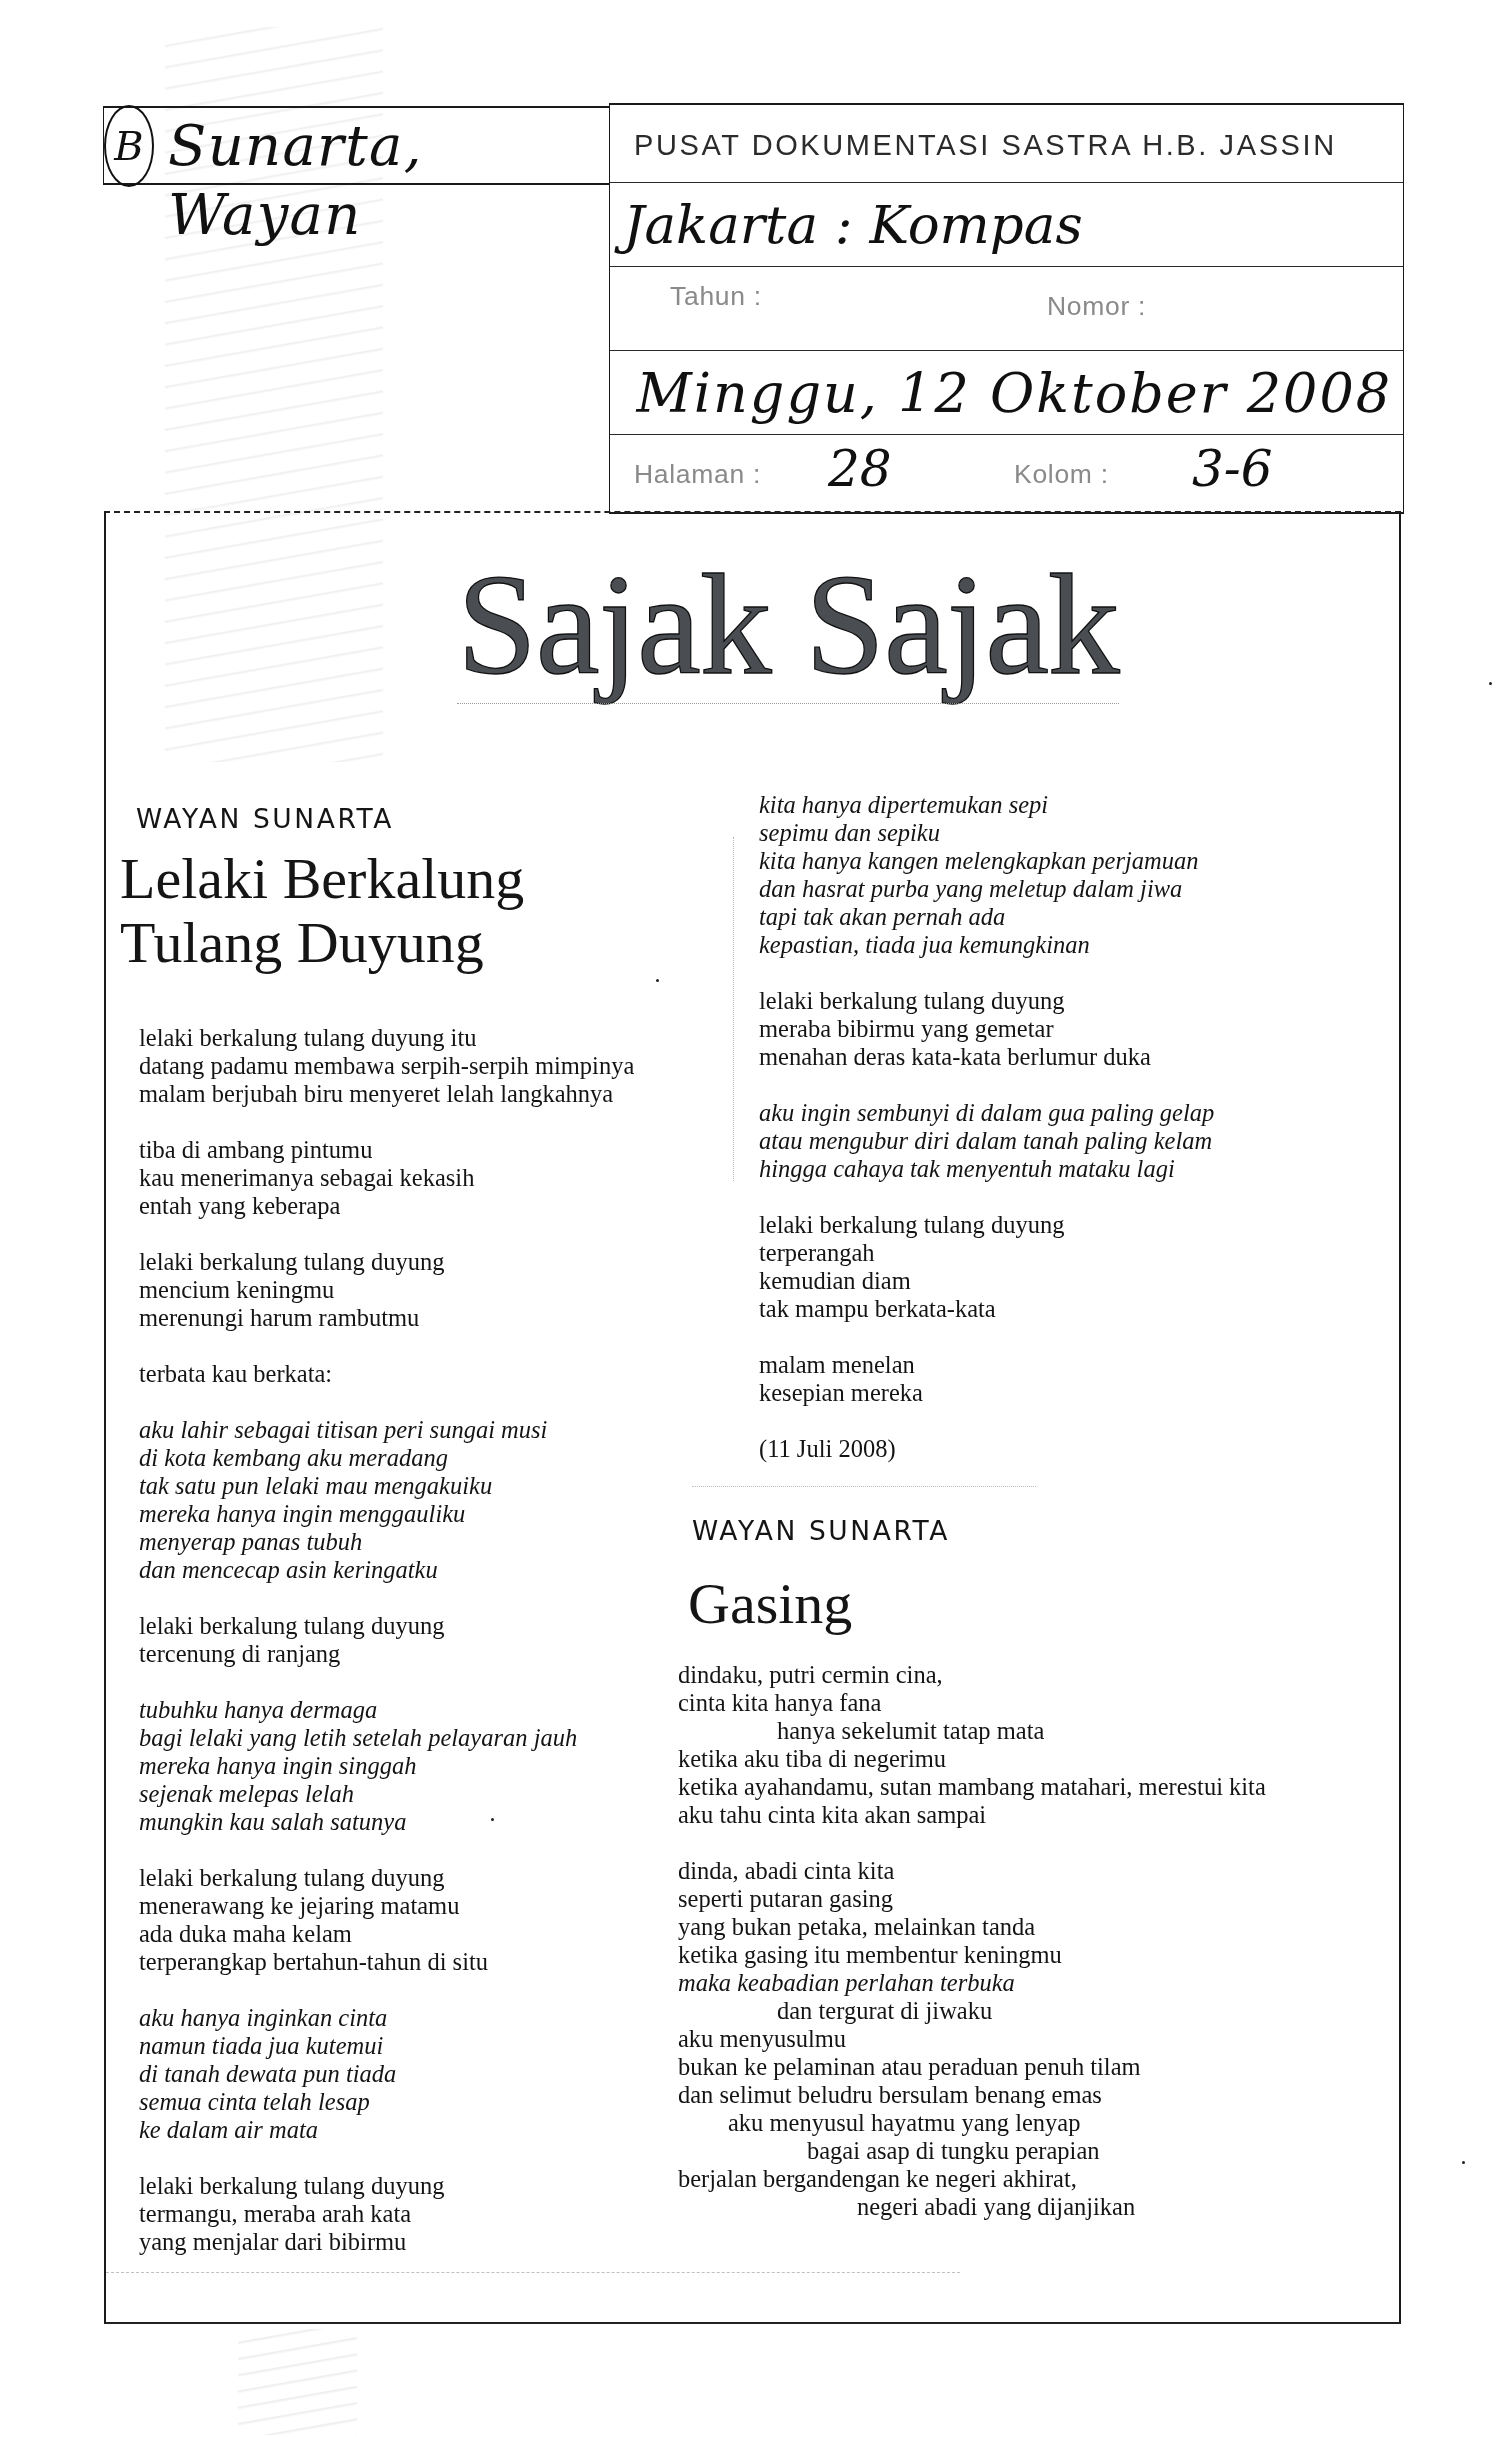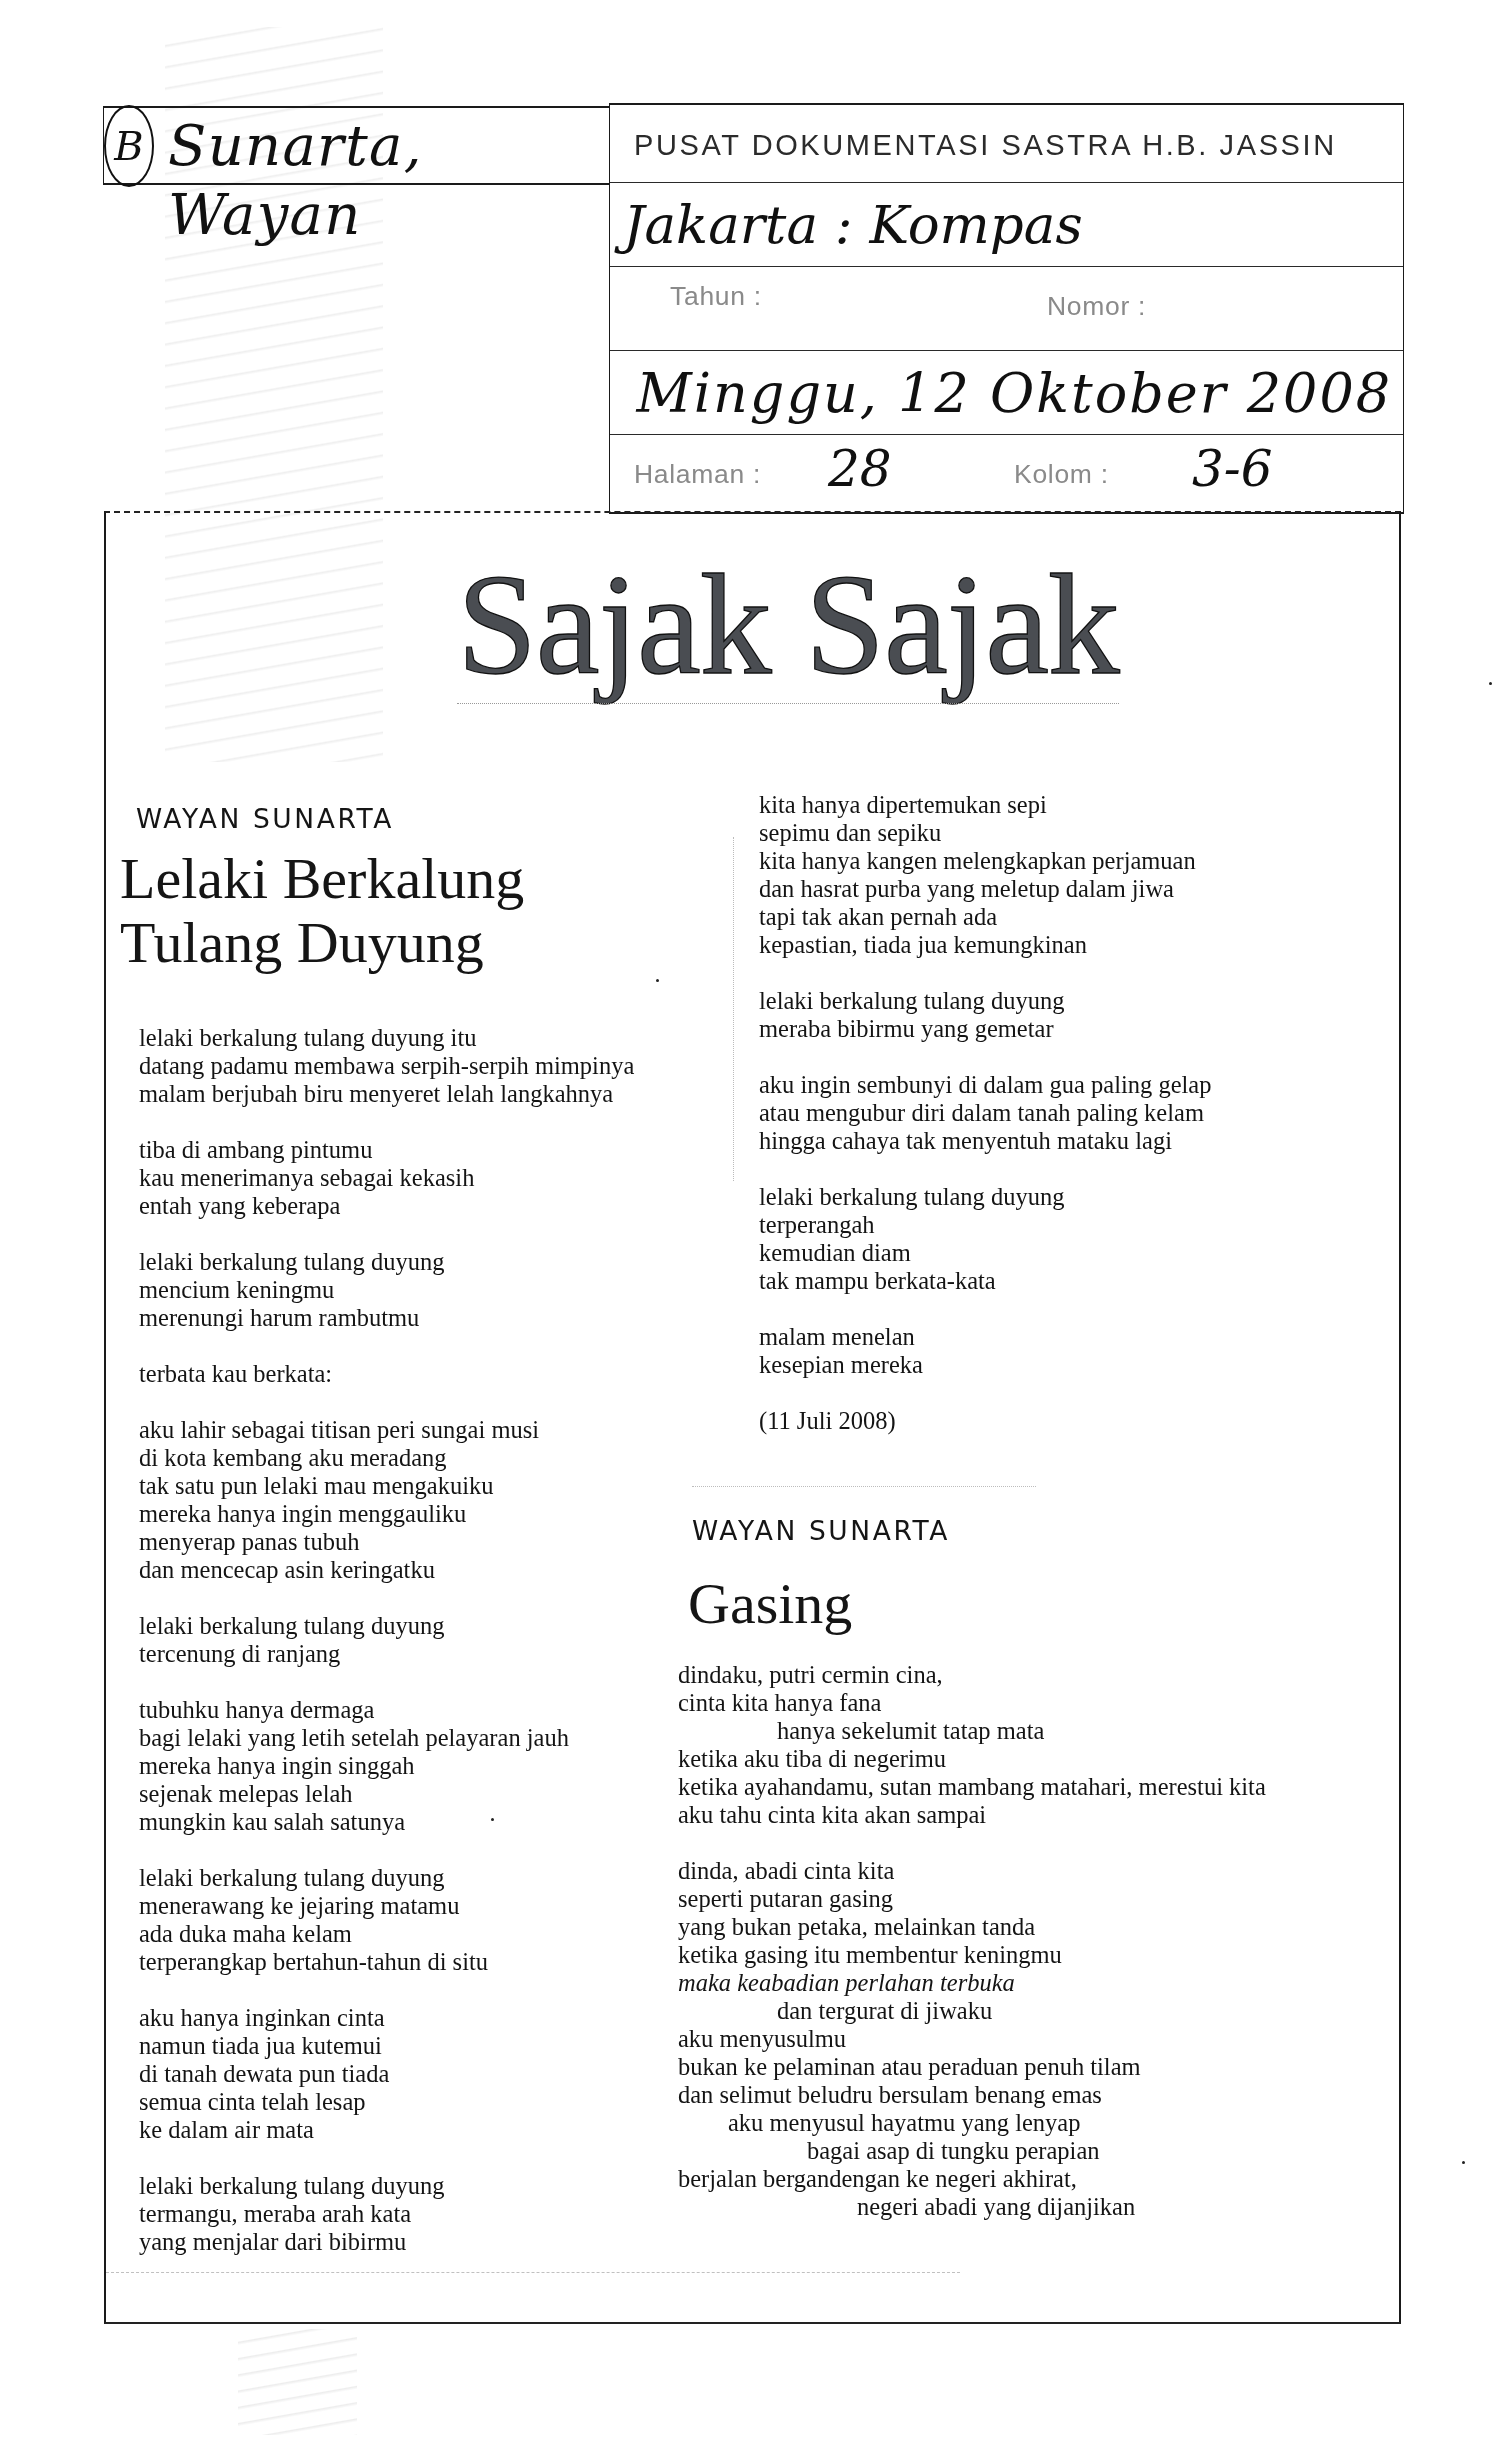--- a/index.html
+++ b/index.html
@@ -77,21 +77,21 @@
     .byline {
       font-family: "DejaVu Sans", sans-serif; font-size: 26.5px; letter-spacing: 2.6px; color: #151515;
     }
     .poem-title {
       font-family: "Liberation Serif", serif; font-size: 58px; line-height: 64px; color: #151515;
     }
     .poem {
       font-family: "Liberation Serif", serif; font-size: 24.5px; line-height: 28px; color: #141414;
     }
     .poem .stanza { margin: 0 0 28px 0; }
-    .poem .stanza.italic { }
+    .poem .stanza.italic { font-style: italic; }
     .poem .line { display: block; white-space: pre; }
 
     .col-divider {
       position: absolute; left: 733px; top: 837px; width: 0; height: 344px;
       border-left: 1.3px dotted #bbbbbb;
     }
     .col-rule {
       position: absolute; left: 692px; top: 1486px; width: 344px; height: 0;
       border-top: 1.3px dotted #bdbdbd;
     }
@@ -212,20 +212,21 @@
       <span class="line">kita hanya dipertemukan sepi</span>
       <span class="line">sepimu dan sepiku</span>
       <span class="line">kita hanya kangen melengkapkan perjamuan</span>
       <span class="line">dan hasrat purba yang meletup dalam jiwa</span>
       <span class="line">tapi tak akan pernah ada</span>
       <span class="line">kepastian, tiada jua kemungkinan</span>
     </div>
     <div class="stanza">
       <span class="line">lelaki berkalung tulang duyung</span>
       <span class="line">meraba bibirmu yang gemetar</span>
+      <span class="line">menahan deras kata-kata berlumur duka</span>
     </div>
     <div class="stanza italic">
       <span class="line">aku ingin sembunyi di dalam gua paling gelap</span>
       <span class="line">atau mengubur diri dalam tanah paling kelam</span>
       <span class="line">hingga cahaya tak menyentuh mataku lagi</span>
     </div>
     <div class="stanza">
       <span class="line">lelaki berkalung tulang duyung</span>
       <span class="line">terperangah</span>
       <span class="line">kemudian diam</span>

